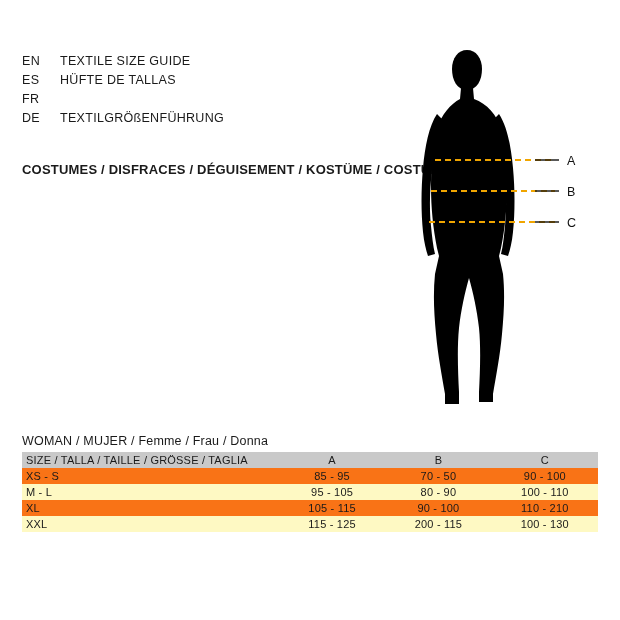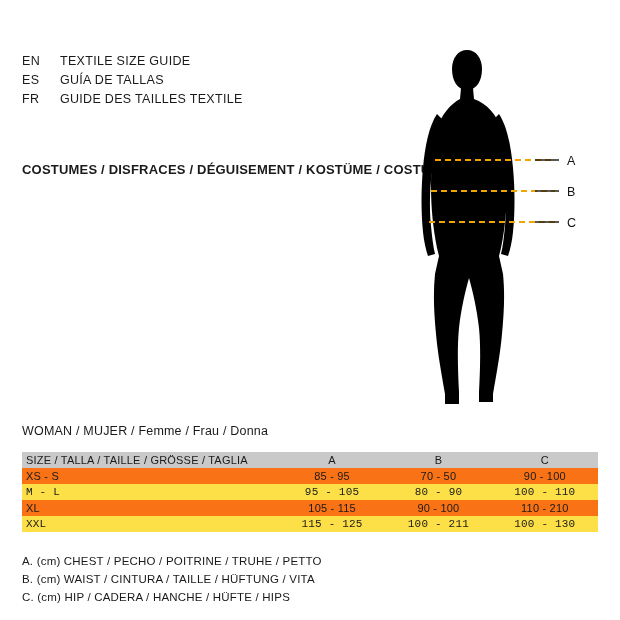--- a/index.html
+++ b/index.html
@@ -75,21 +75,21 @@
     font-family: "Liberation Sans", sans-serif;
   }
   .label-a { left: 172px; top: 112px; }
   .label-b { left: 172px; top: 143px; }
   .label-c { left: 172px; top: 174px; }
 
   
   .woman-title {
     position: absolute;
     left: 22px;
-    top: 400px;
+    top: 410px;
     font-size: 12.5px;
     letter-spacing: 0.2px;
   }
   .size-table {
     position: absolute;
     left: 22px;
     top: 428px;
     width: 576px;
     border-collapse: collapse;
     font-size: 11px;
@@ -106,22 +106,21 @@
   }
   .size-table th.first, .size-table td.first {
     text-align: left;
     padding-left: 4px;
   }
   .row-head {
     background: #c9c9c9;
     padding-left: 16px;
   }
   .row-alt {
-    background: #fde047;
-    font-family: Liberation Mono, monospace;
+    background: #fef9c3;
   }
   .row-plain {
     background: #f97316;
   }
   .col-label { width: 256px; }
   .col-m { width: 106px; }
 
   
   .notes {
     position: absolute;
@@ -138,25 +137,28 @@
 
 <div class="page">
 
   <div class="lang-block">
     <div class="lang-row">
       <span class="lang-code">EN</span>
       <span class="lang-text">TEXTILE SIZE GUIDE</span>
     </div>
     <div class="lang-row">
       <span class="lang-code">ES</span>
-      <span class="lang-text">GUÍA DE TALLAS</span>
+      <span class="lang-text">HÜFTE DE TALLAS</span>
     </div>
     <div class="lang-row">
       <span class="lang-code">FR</span>
-      <span class="lang-text">GUIDE DES TAILLES TEXTILE</span>
+    </div>
+    <div class="lang-row">
+      <span class="lang-code">DE</span>
+      <span class="lang-text">TEXTILGRÖßENFÜHRUNG</span>
     </div>
   </div>
 
   <div class="costumes-line">COSTUMES / DISFRACES / DÉGUISEMENT / KOSTÜME / COSTUMI</div>
 
   <div class="figure-area">
     <svg class="figure-svg" width="215" height="370" viewBox="0 0 215 370">
       <g fill="#000000">
 
         <path d="M72 8 C63 8 57 16 57 27 C57 38 62 48 72 48 C82 48 87 38 87 27 C87 16 81 8 72 8 Z"></path>
@@ -235,25 +237,20 @@
       </tr>
       <tr class="row-plain">
         <td class="first">XL</td>
         <td>105 - 115</td>
         <td>90 - 100</td>
         <td>110 - 210</td>
       </tr>
       <tr class="row-alt">
         <td class="first">XXL</td>
         <td>115 - 125</td>
-        <td>100 - 211</td>
+        <td>200 - 115</td>
         <td>100 - 130</td>
       </tr>
     </tbody>
   </table>
 
-  <div class="notes">
-    <div class="note-line">A. (cm) CHEST / PECHO / POITRINE / TRUHE / PETTO</div>
-    <div class="note-line">B. (cm) WAIST / CINTURA / TAILLE / HÜFTUNG / VITA</div>
-    <div class="note-line">C. (cm) HIP / CADERA / HANCHE / HÜFTE / HIPS</div>
-  </div>
 
 </div>
 
 </body></html>

